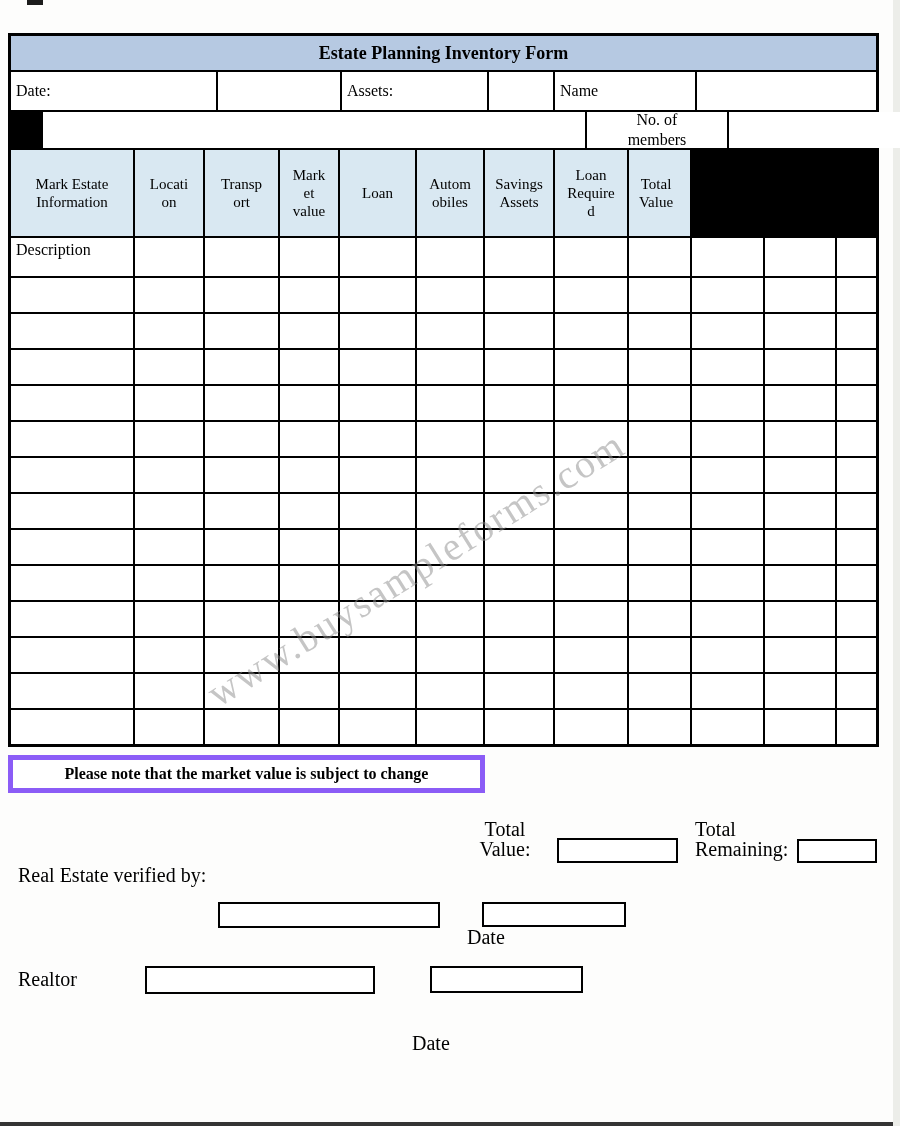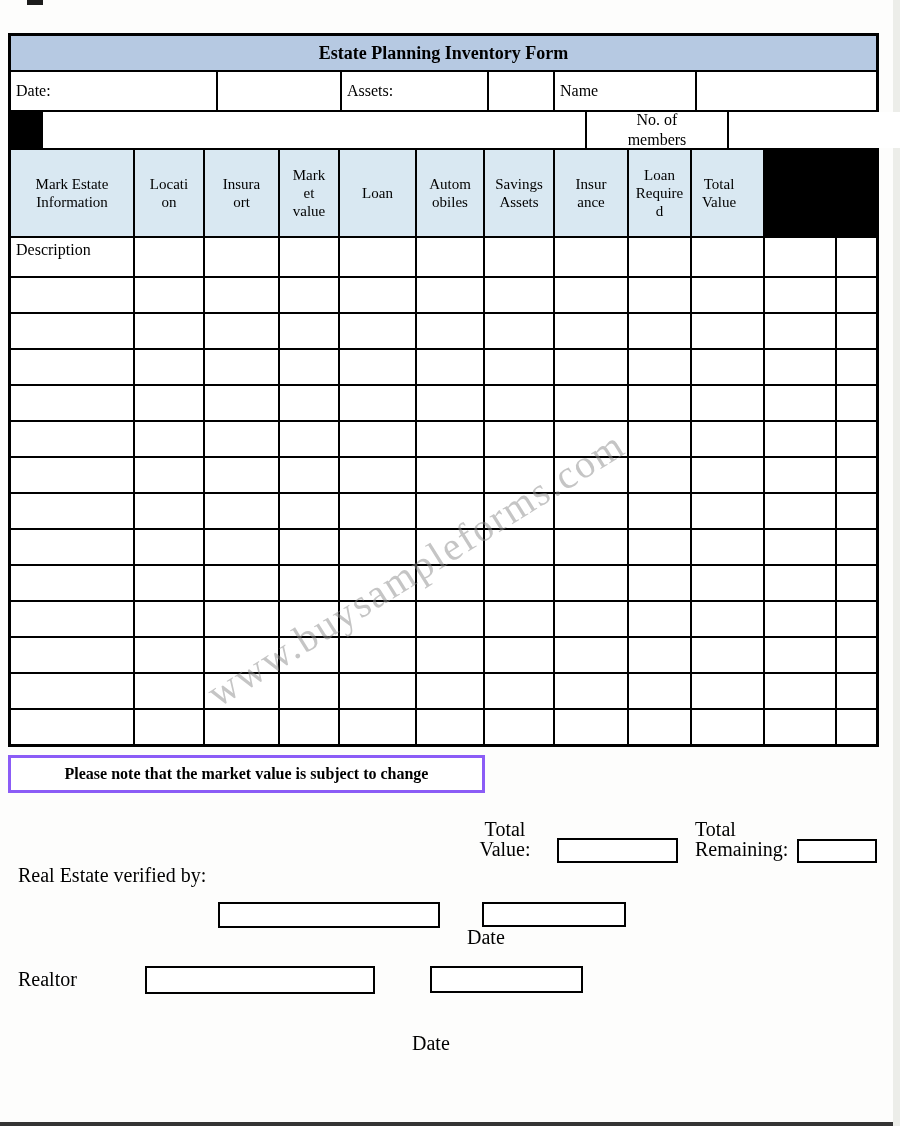--- a/index.html
+++ b/index.html
@@ -48,21 +48,21 @@
   }
   .hcell.clip{justify-content:flex-start;}
   .hcell.clip .overflow-label{display:block;width:54px;text-align:center;flex:none;}
 
   #body-grid{grid-template-rows:38px repeat(13,34px);}
   .desc-cell{padding:3px 0 0 5px;font-size:16px;}
 
   
   .note-box{
     position:absolute;left:8px;top:755px;width:477px;height:38px;box-sizing:border-box;
-    border:3px solid #8b5cf6;background:#fff;display:flex;align-items:center;justify-content:center;
+    border:5px solid #8b5cf6;background:#fff;display:flex;align-items:center;justify-content:center;
     font-weight:bold;font-size:16px;z-index:3;
   }
 
   
   .abs{position:absolute;font-size:20px;z-index:4;}
   .pre{white-space:pre-line;line-height:20px;}
   .fill-box{position:absolute;box-sizing:border-box;border:2px solid #000;background:#fff;z-index:4;}
 
   .total-value-label{left:468px;top:819px;width:74px;text-align:center;}
   .total-value-box{left:557px;top:838px;width:121px;height:25px;}
@@ -106,32 +106,30 @@
     <div class="cell">No. of
 members</div>
     <div class="cell blank"></div>
   </div>
 
   <div class="grid cols12" id="header-row">
       <div class="cell hcell">Mark Estate
 Information</div>
       <div class="cell hcell">Locati
 on</div>
-      <div class="cell hcell">Insura
+      <div class="cell hcell">Transp
 ort</div>
       <div class="cell hcell">Mark
 et
 value</div>
       <div class="cell hcell">Loan</div>
       <div class="cell hcell">Autom
 obiles</div>
       <div class="cell hcell">Savings
 Assets</div>
-      <div class="cell hcell">Insur
-ance</div>
       <div class="cell hcell">Loan
 Require
 d</div>
       <div class="cell hcell clip"><span class="overflow-label">Total
 Value</span></div>
     </div>
 
   <div class="grid cols12" id="body-grid">
       <div class="cell desc-cell">Description</div>
       <div class="cell"></div>

